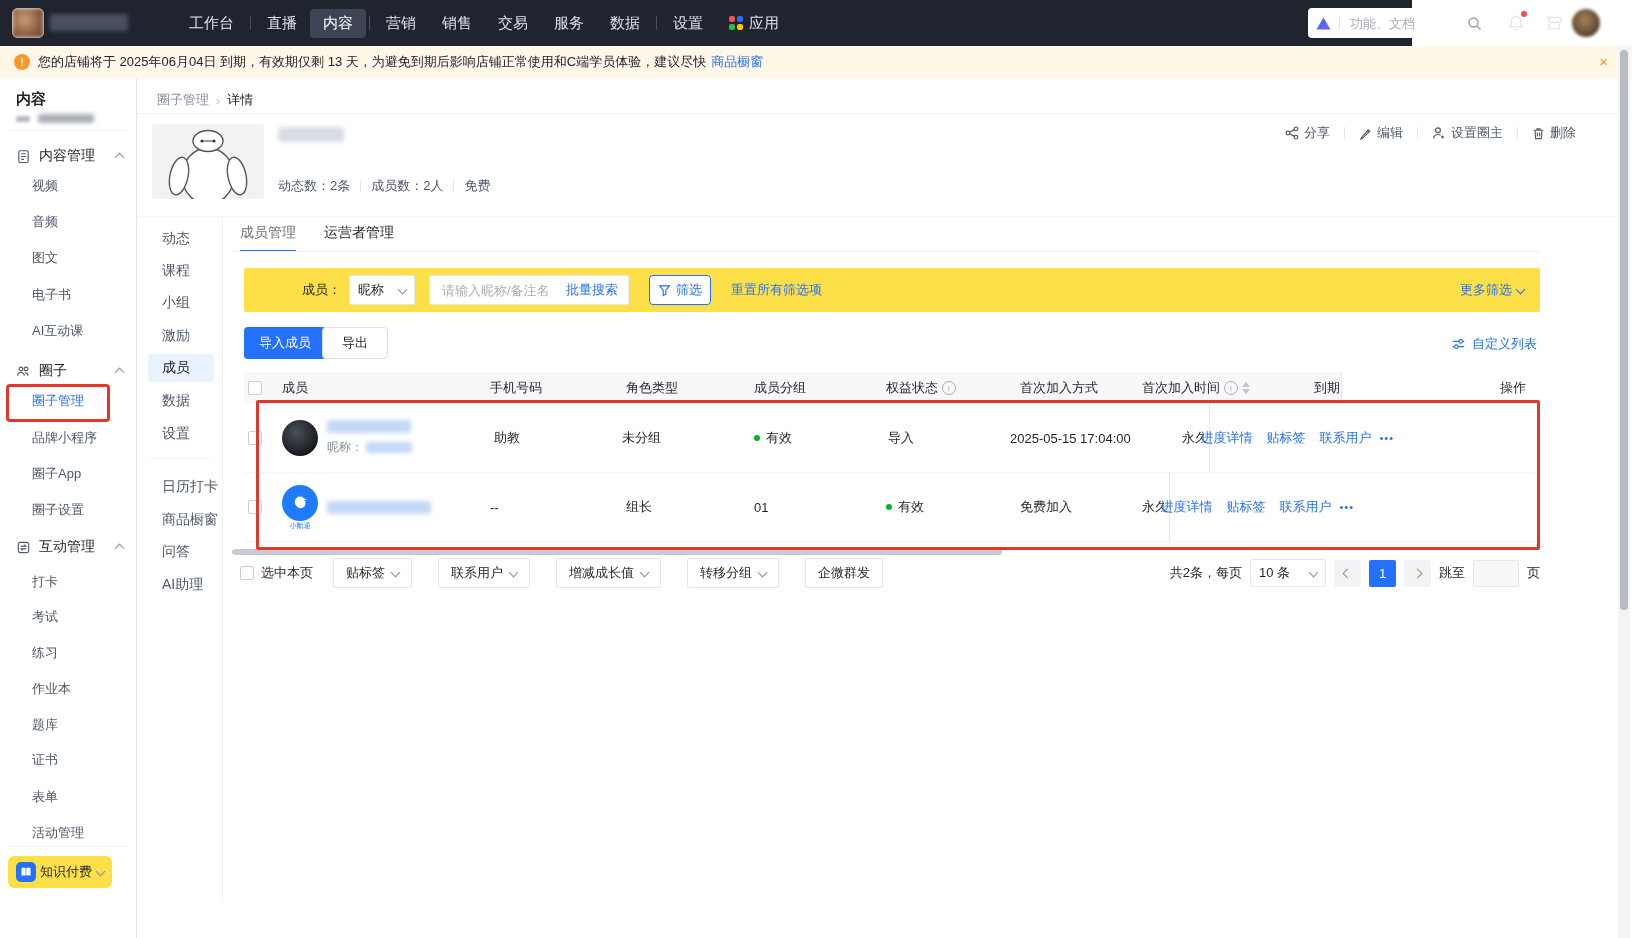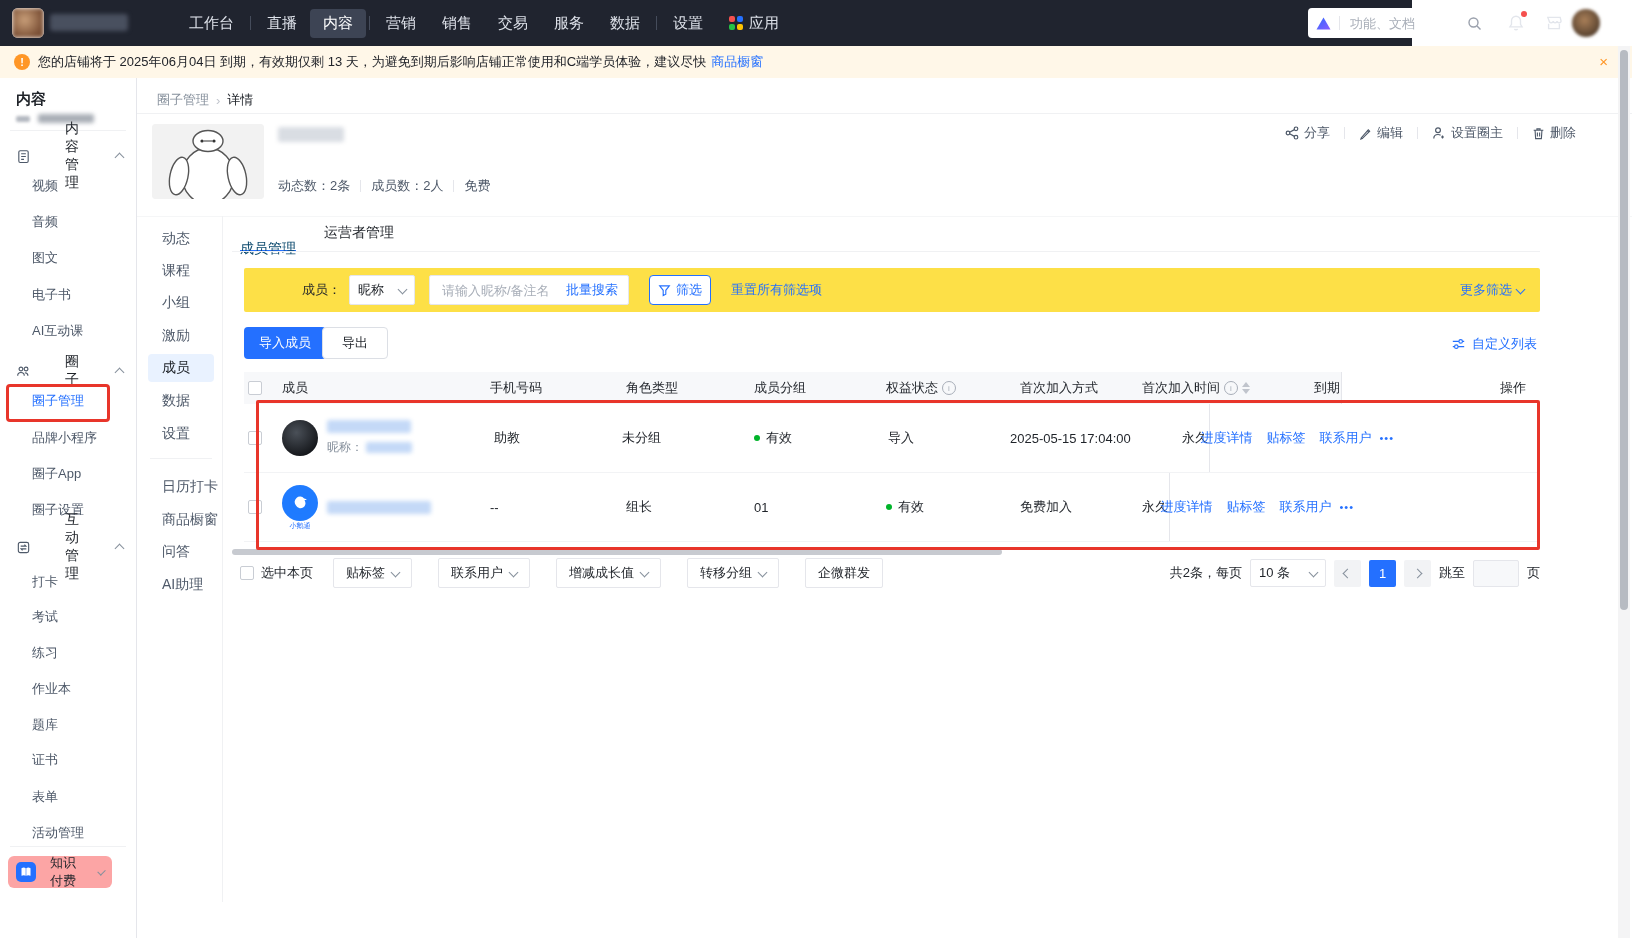--- a/index.html
+++ b/index.html
@@ -36,27 +36,27 @@
   .banner-msg{color:#22242a;}
   .banner-link{color:#2470ff;margin-left:5px;cursor:pointer;}
   .banner-close{position:absolute;right:24px;top:8px;color:#ff9626;font-size:15px;cursor:pointer;line-height:16px;}
   
   .sidebar{left:0;top:78px;width:137px;height:860px;background:#fff;border-right:1px solid #e5e6eb;box-sizing:border-box;}
   .side-title{position:absolute;left:16px;top:12px;font-size:15px;font-weight:bold;color:#1f2329;}
   .side-partial{position:absolute;left:16px;top:36px;display:flex;align-items:center;gap:8px;opacity:.75;}
   .side-partial .p-icon{width:14px;height:6px;background:#9aa0ab;border-radius:2px;filter:blur(1.5px);}
   .side-partial .p-text{width:56px;height:9px;background:#8d949f;border-radius:2px;filter:blur(2px);}
   .side-div{position:absolute;left:10px;right:10px;height:1px;background:#f0f1f3;}
-  .srow{position:absolute;left:0;width:137px;height:26px;display:flex;align-items:center;cursor:pointer;gap:26px;}
+  .srow{position:absolute;left:0;width:137px;height:26px;display:flex;align-items:center;cursor:pointer;}
   .srow .s-icon{margin-left:16px;margin-right:8px;display:flex;}
   .srow .s-label{font-size:14px;color:#1f2329;font-weight:500;}
   .srow .s-chev{margin-left:auto;margin-right:14px;color:#86909c;}
   .schild{position:absolute;left:32px;height:24px;display:flex;align-items:center;font-size:13px;color:#4e5969;cursor:pointer;}
   .schild.active-blue{color:#2470ff;}
-  .kp-pill{position:absolute;left:8px;top:778px;width:104px;height:32px;background:#fca5a5;border-radius:6px;display:flex;align-items:center;padding:0 8px;box-sizing:border-box;gap:14px;cursor:pointer;}
+  .kp-pill{position:absolute;left:8px;top:778px;width:104px;height:32px;background:#fde047;border-radius:6px;display:flex;align-items:center;padding:0 8px;box-sizing:border-box;gap:4px;cursor:pointer;}
   .kp-icon{width:20px;height:20px;background:#2470ff;border-radius:5px;display:flex;align-items:center;justify-content:center;flex:none;}
   .kp-label{font-size:13px;color:#1f2329;}
   
   .chev{display:inline-block;width:6px;height:6px;border-right:1.5px solid currentColor;border-bottom:1.5px solid currentColor;}
   .chev.up{transform:rotate(-135deg);margin-top:3px;}
   .chev.down{transform:rotate(45deg);margin-bottom:2px;}
   .chev.left{transform:rotate(135deg);}
   .chev.right{transform:rotate(-45deg);}
   .info-i{width:12px;height:12px;border:1px solid #a8aeb8;border-radius:50%;color:#a8aeb8;font-size:8px;display:inline-flex;align-items:center;justify-content:center;font-style:normal;flex:none;}
   .sorter{display:inline-flex;flex-direction:column;gap:2px;margin-left:4px;}
@@ -81,21 +81,21 @@
   .inner-divider{left:222px;top:216px;width:1px;height:686px;background:#f0f1f3;}
   .panel-top{left:137px;top:216px;width:1495px;height:1px;background:#f5f6f7;}
   .imenu{left:140px;top:222px;width:82px;height:680px;}
   .im-sel{position:absolute;left:8px;top:132px;width:66px;height:28px;background:#e9f2ff;border-radius:4px;}
   .im-item{position:absolute;left:22px;height:24px;display:flex;align-items:center;font-size:14px;color:#4e5969;cursor:pointer;}
   .im-item.sel{color:#1f2329;font-weight:500;}
   .im-div{position:absolute;left:10px;top:236px;width:62px;height:1px;background:#f0f1f3;}
   
   .tabs{left:240px;top:224px;display:flex;gap:28px;height:28px;}
   .tab{font-size:14px;color:#1f2329;cursor:pointer;padding-bottom:10px;}
-  .tab.active{color:#0c4a6e;font-weight:500;border-bottom:2px solid #2470ff;margin-top:16px;}
+  .tab.active{color:#737373;font-weight:500;border-bottom:2px solid #2470ff;}
   .tabs-underline{left:232px;top:251px;width:1308px;height:1px;background:#f0f1f3;}
   
   .filterbar{left:244px;top:268px;width:1296px;height:44px;background:#fde047;display:flex;align-items:center;box-sizing:border-box;padding-left:58px;border-radius:2px;}
   .f-label{color:#1f2329;margin-right:8px;}
   .f-select{width:66px;height:30px;background:#fff;border:1px solid #e5e6eb;border-radius:2px;display:flex;align-items:center;padding:0 8px;box-sizing:border-box;cursor:pointer;color:#1f2329;}
   .f-select .chev{margin-left:auto;color:#86909c;}
   .f-inputwrap{margin-left:14px;width:200px;height:30px;background:#fff;border:1px solid #e5e6eb;border-radius:2px;display:flex;align-items:center;padding:0 10px;box-sizing:border-box;}
   .f-input{border:none;outline:none;background:transparent;font:inherit;font-size:13px;width:110px;color:#1f2329;}
   .f-input::placeholder{color:#a8aeb8;}
   .f-batch{margin-left:auto;color:#2470ff;cursor:pointer;white-space:nowrap;}

